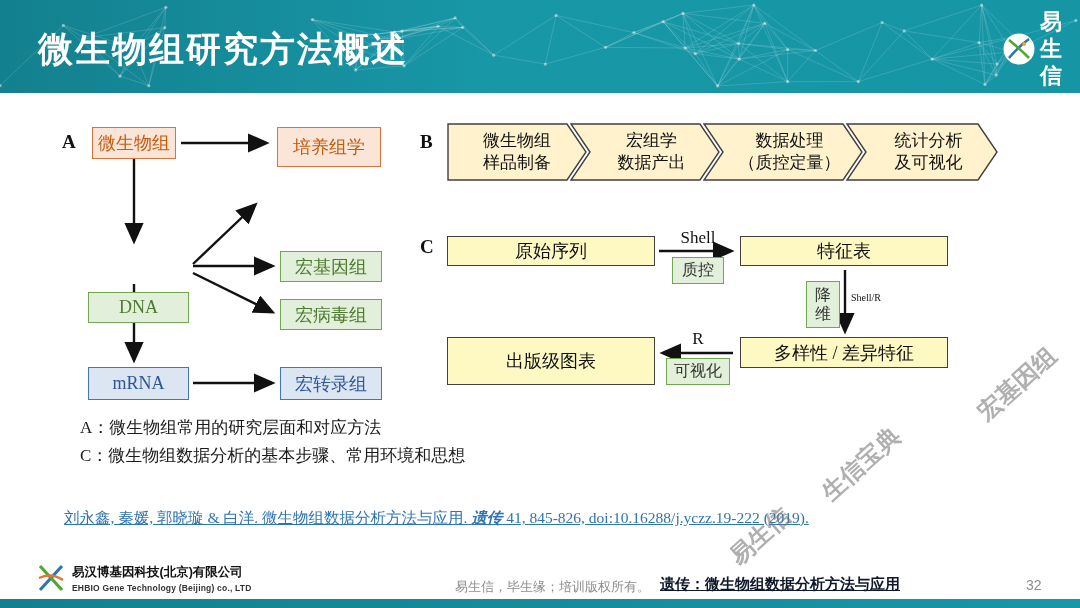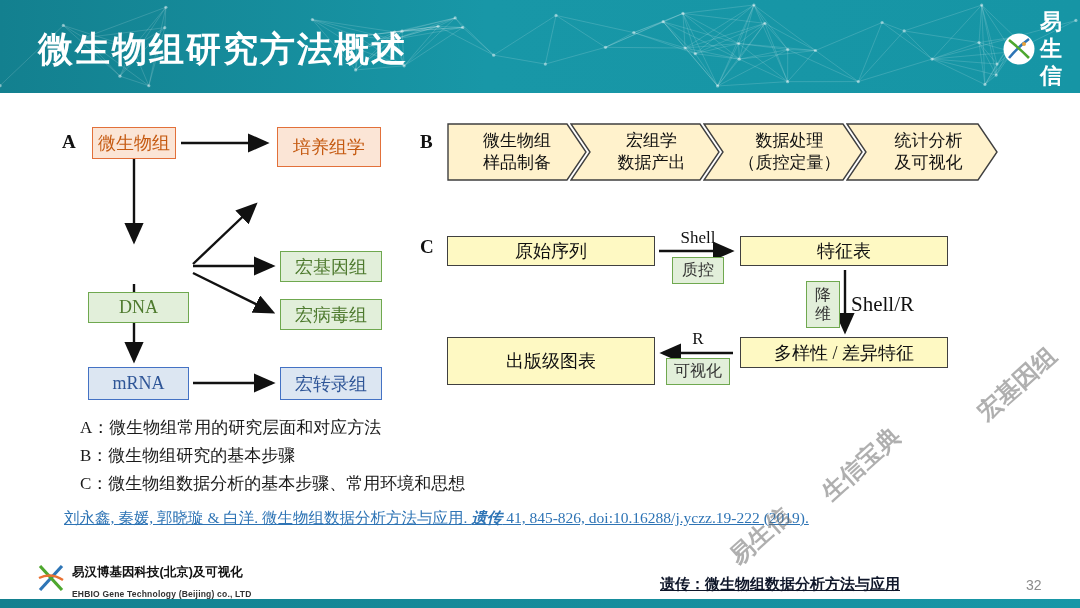--- a/index.html
+++ b/index.html
@@ -57,21 +57,21 @@
 
   
   .wm{position:absolute;font-size:24px;color:rgba(110,110,110,.55);
       font-family:"Liberation Sans","DejaVu Sans",sans-serif;font-weight:bold;
       transform:rotate(-42deg);transform-origin:left bottom;white-space:nowrap;}
 
   
   .footer-logo{position:absolute;left:36px;top:562px;}
   .company{position:absolute;left:72px;top:565px;line-height:1.2;}
   .company-cn{font-size:12.5px;font-weight:bold;color:#111;}
-  .company-en{font-size:8.5px;font-weight:bold;color:#333;margin-top:9px;letter-spacing:.2px;}
+  .company-en{font-size:8.5px;font-weight:bold;color:#333;margin-top:3px;letter-spacing:.2px;}
   .copyright{position:absolute;left:455px;top:578px;font-size:13px;color:#8c8c8c;}
   .footer-link{position:absolute;left:660px;top:575px;font-size:15px;font-weight:bold;
                color:#0f172a;text-decoration:underline;cursor:pointer;}
   .page-num{position:absolute;left:1026px;top:577px;font-size:14px;color:#8c8c8c;}
   .bottom-bar{position:absolute;left:0;bottom:0;width:1080px;height:9px;
               background:linear-gradient(90deg,#13808f,#1897a7);}
 </style>
 </head>
 <body>
 
@@ -391,47 +391,47 @@
   <div class="abox cream" style="left:740px;top:337px;width:208px;height:31px;">多样性 / 差异特征</div>
   <div class="abox cream" style="left:447px;top:337px;width:208px;height:48px;">出版级图表</div>
 
   <div class="edge-label" style="left:660px;top:228px;width:76px;">Shell</div>
   <div class="abox minigreen" style="left:672px;top:257px;width:52px;height:27px;">质控</div>
 
   <div class="abox minigreen col" style="left:806px;top:281px;width:34px;height:47px;line-height:1.15;">
     <div>降</div>
     <div>维</div>
   </div>
-  <div class="edge-label" style="left:851px;top:292px;width:90px;text-align:left;font-size:21px;">Shell/R</div>
+  <div class="edge-label" style="left:851px;top:292px;width:90px;text-align:left;font-size:10px;">Shell/R</div>
 
   <div class="edge-label" style="left:660px;top:329px;width:76px;">R</div>
   <div class="abox minigreen" style="left:666px;top:358px;width:64px;height:27px;">可视化</div>
 
   <div class="legend">
     <div>A：微生物组常用的研究层面和对应方法</div>
-    <div>B：微生物组研究的基本步骤</div>
     <div>C：微生物组数据分析的基本步骤、常用环境和思想</div>
   </div>
 
   <div class="citation">
     <span>刘永鑫, 秦媛, 郭晓璇 &amp; 白洋. 微生物组数据分析方法与应用. </span><span class="journal">遗传</span><span> 41, 845-826, doi:10.16288/j.yczz.19-222 (2019).</span>
   </div>
 
   <div class="wm" style="left:992px;top:396px;">宏基因组</div>
   <div class="wm" style="left:836px;top:476px;">生信宝典</div>
   <div class="wm" style="left:744px;top:540px;">易生信</div>
 
   <div class="footer-logo">
     <svg width="30" height="32" viewBox="0 0 30 32">
       <path d="M4,28 Q15,16 26,4" stroke="#2e75b6" stroke-width="3.2" fill="none"></path>
       <path d="M4,4 Q15,16 26,28" stroke="#4ea72e" stroke-width="3.2" fill="none"></path>
       <path d="M3,16 Q15,10 27,18" stroke="#e97132" stroke-width="2.4" fill="none"></path>
     </svg>
   </div>
   <div class="company">
-    <div class="company-cn">易汉博基因科技(北京)及可视化</div>
+    <div class="company-cn">易汉博基因科技(北京)有限公司</div>
     <div class="company-en">EHBIO Gene Technology (Beijing) co., LTD</div>
   </div>
+  <div class="copyright">易生信，毕生缘；培训版权所有。</div>
   <div class="footer-link">遗传：微生物组数据分析方法与应用</div>
   <div class="page-num">32</div>
   <div class="bottom-bar"></div>
 
 </div>
 
 </body></html>

